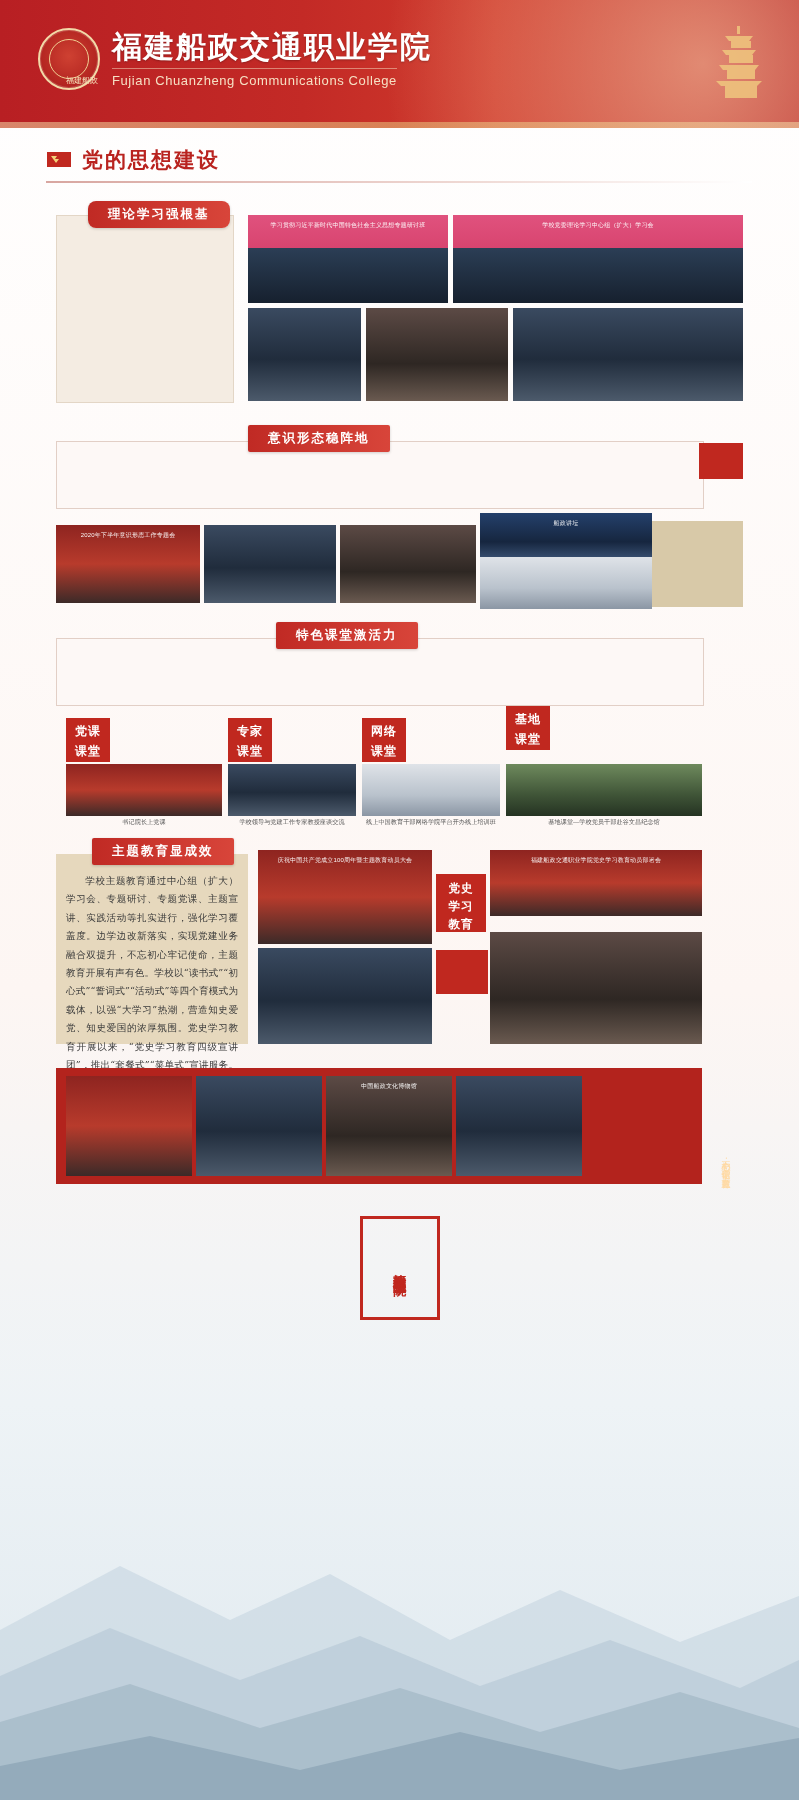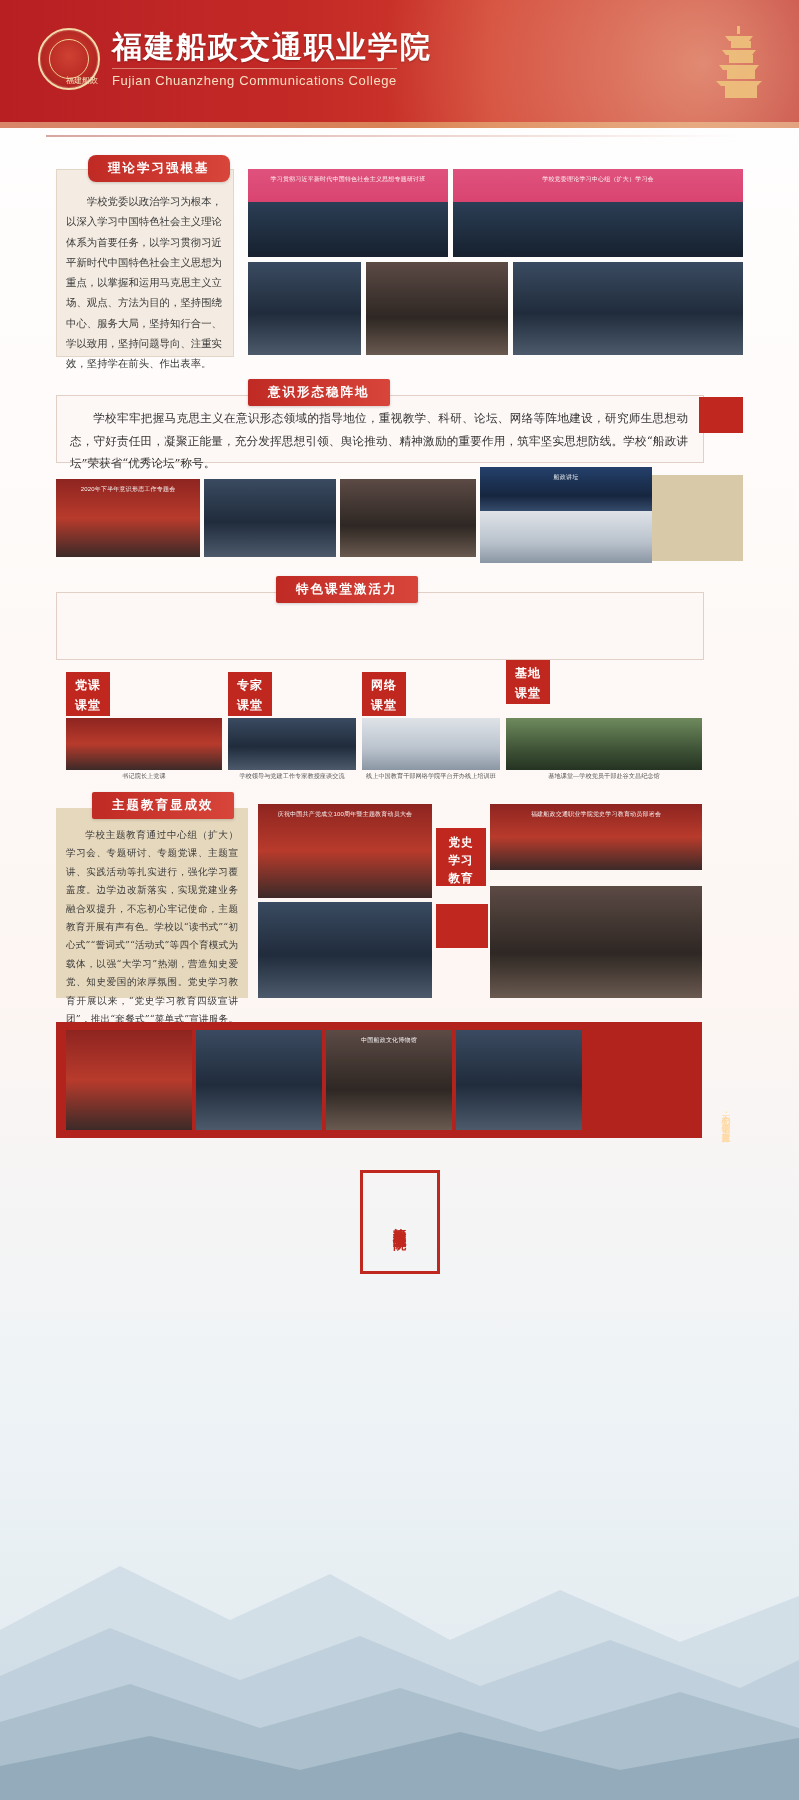--- a/index.html
+++ b/index.html
@@ -268,43 +268,48 @@
         <path d="M11 30h34l-4 5H15z"></path>
           <rect x="18" y="35" width="24" height="8"></rect>
         <path d="M8 45h40l-4 5H12z"></path>
           <rect x="16" y="50" width="28" height="9"></rect>
         <path d="M5 61h46l-5 5H10z"></path>
           <rect x="14" y="66" width="32" height="12"></rect>
       </g>
     </svg>
   </div>
 
+  <div class="title-bar">
+    <svg class="flag-icon" viewBox="0 0 26 20">
+      <rect x="1" y="2" width="24" height="15" fill="#c0281f"></rect>
+      <path d="M5 6h6l-2 3h4l-3 4" fill="#f3d37a"></path>
+    </svg>
+    <div class="title-cn">党的思想建设</div>
+  </div>
   <div class="title-rule"></div>
 
 
   <div class="block1">
     <div class="b1-panel"></div>
     <div class="pill b1-pill">理论学习强根基</div>
-    <div class="b1-text">学校党委以政治学习为根本，以深入学习中国特色社会主义理论体系为首要任务，以学习贯彻习近平新时代中国特色社会主义思想为重点，以掌握和运用马克思主义立场、观点、方法为目的，坚持围绕中心、服务大局，坚持知行合一、学以致用，坚持问题导向、注重实效，坚持学在前头、作出表率。</div>
 
     <div class="ph photo-pinkband b1-p1">
       <div class="cap">学习贯彻习近平新时代中国特色社会主义思想专题研讨班</div>
     </div>
     <div class="ph photo-pinkband b1-p2">
       <div class="cap">学校党委理论学习中心组（扩大）学习会</div>
     </div>
     <div class="ph photo-hall b1-p3"></div>
     <div class="ph photo-hall2 b1-p4"></div>
     <div class="ph photo-hall b1-p5"></div>
   </div>
 
   <div class="block2">
     <div class="b2-box"></div>
     <div class="pill b2-pill">意识形态稳阵地</div>
-    <div class="b2-text">学校牢牢把握马克思主义在意识形态领域的指导地位，重视教学、科研、论坛、网络等阵地建设，研究师生思想动态，守好责任田，凝聚正能量，充分发挥思想引领、舆论推动、精神激励的重要作用，筑牢坚实思想防线。学校“船政讲坛”荣获省“优秀论坛”称号。</div>
     <div class="b2-red-sq"></div>
     <div class="b2-tan"></div>
 
     <div class="ph photo-red b2-p1">
       <div class="cap">2020年下半年意识形态工作专题会</div>
     </div>
     <div class="ph photo-hall b2-p2"></div>
     <div class="ph photo-hall2 b2-p3"></div>
     <div class="ph photo-blue b2-p4">
       <div class="cap">船政讲坛</div>

